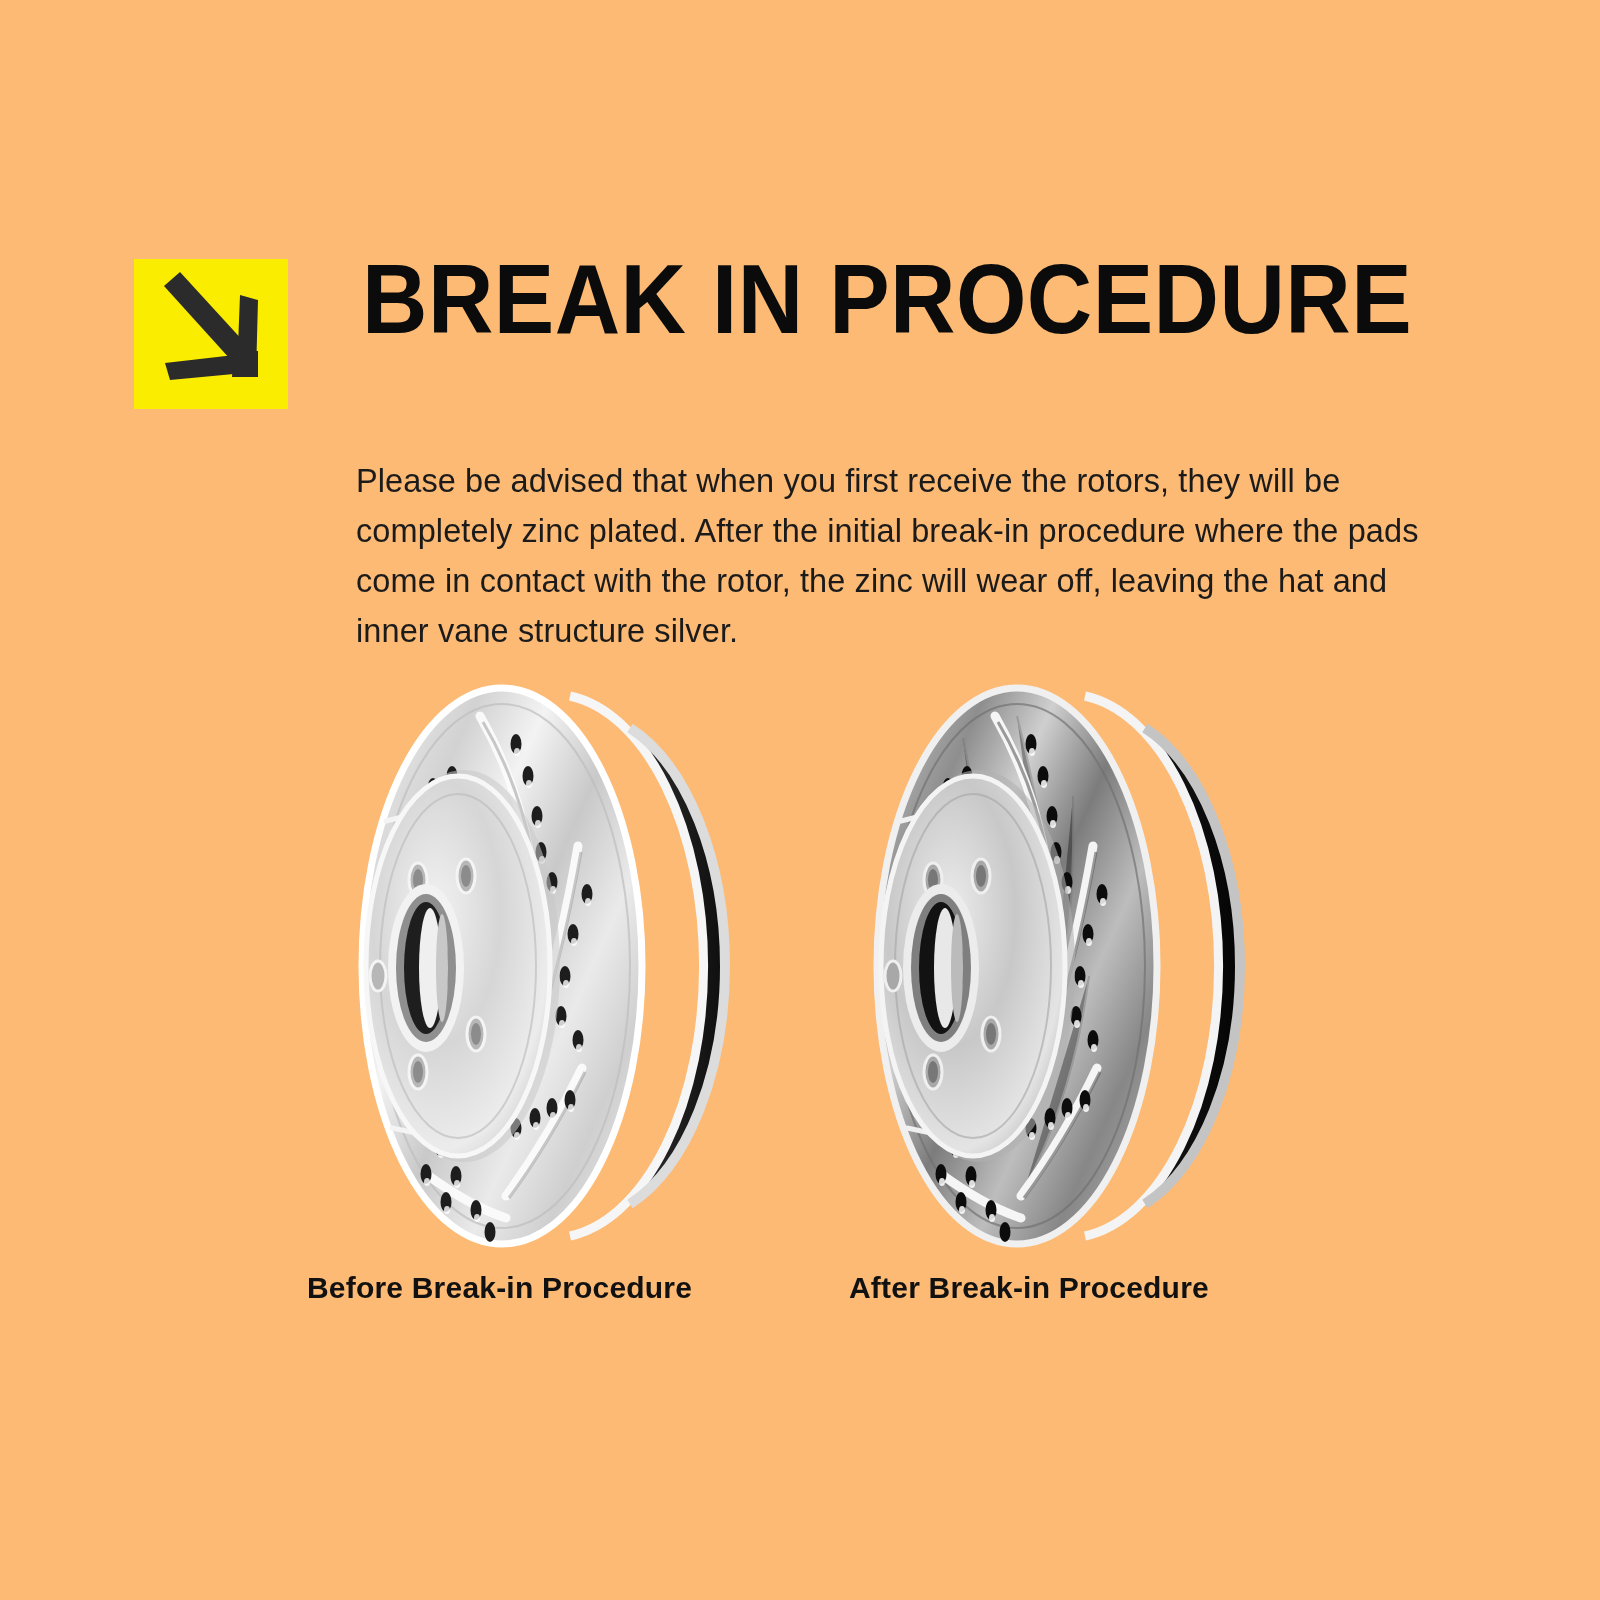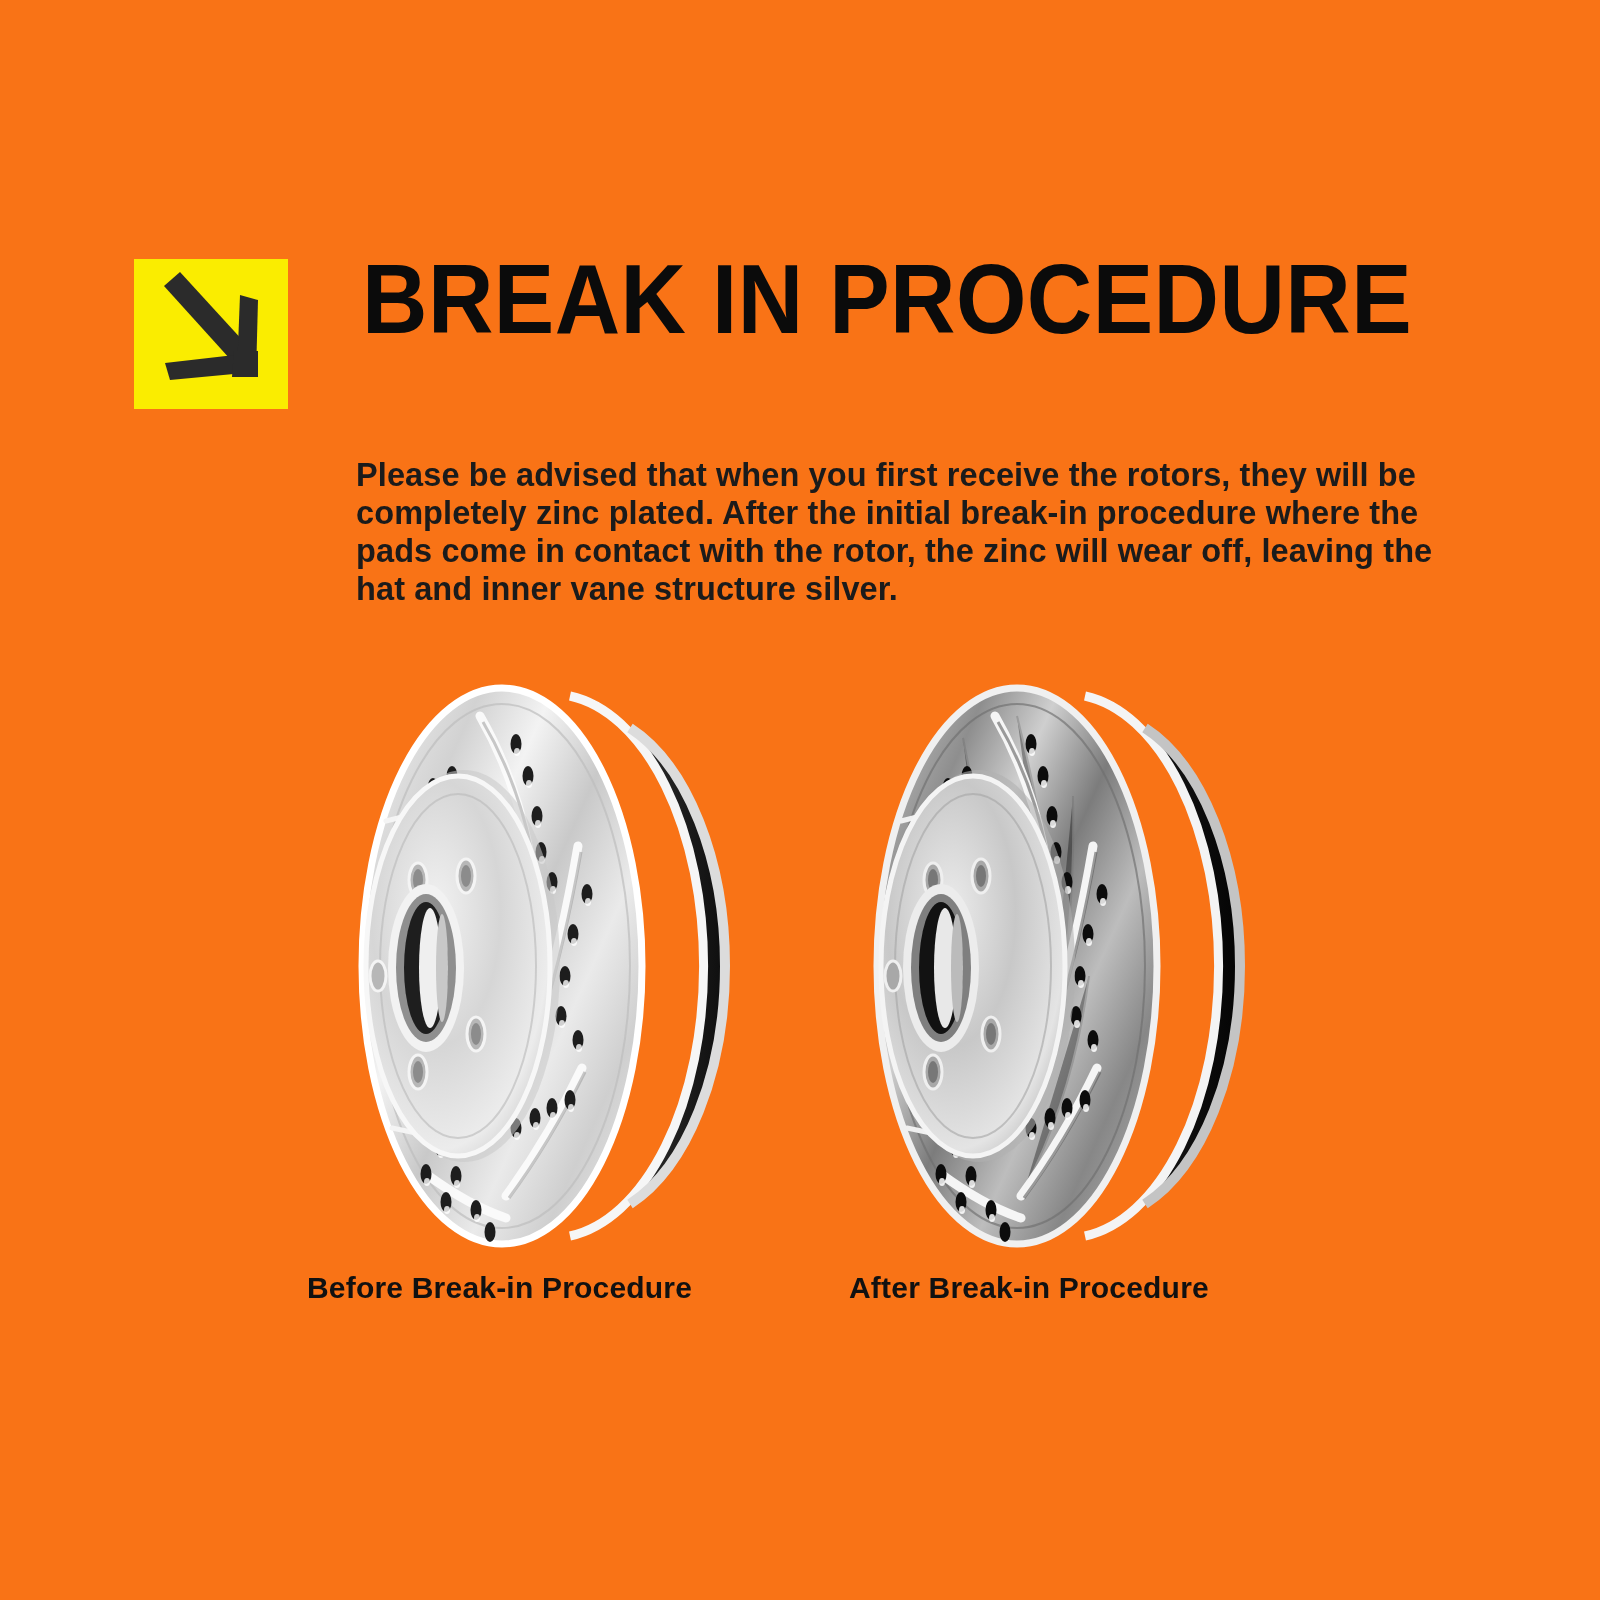--- a/index.html
+++ b/index.html
@@ -58,23 +58,23 @@
     transform-origin: left center;
   }
 
   
   #intro-paragraph {
     position: absolute;
     left: 356px;
     top: 423px;
     width: 1090px;
     font-family: "Liberation Sans", sans-serif;
-    font-weight: 700;
+    font-weight: 400;
     font-size: 32.5px;
-    line-height: 38px;
+    line-height: 50px;
     color: #1b1b1b;
     letter-spacing: 0.1px;
   }
 
   
   #figures {
     position: absolute;
     left: 0;
     top: 16px;
     width: 1600px;
@@ -102,21 +102,21 @@
     color: #111111;
     white-space: nowrap;
     letter-spacing: 0.2px;
   }
   #caption-before { left: 307px; top: 1255px; }
   #caption-after  { left: 837px; top: 1255px; margin-left: 12px; }
 </style>
 </head>
 <body>
 
-<div id="page" style="background: #f97316;">
+<div id="page" style="background: #fdba74;">
 
   <div id="header-row">
 
     <div id="arrow-badge" style="background: rgb(250, 237, 0);">
       <svg viewBox="0 0 154 150" xmlns="http://www.w3.org/2000/svg" aria-hidden="true">
         <g fill="#2b2b2b">
 
           <path d="M30 27 L46 13 L122 96 L106 111 Z"></path>
 
           <path d="M31 104 L36 121 L121 113 L118 94 Z"></path>

